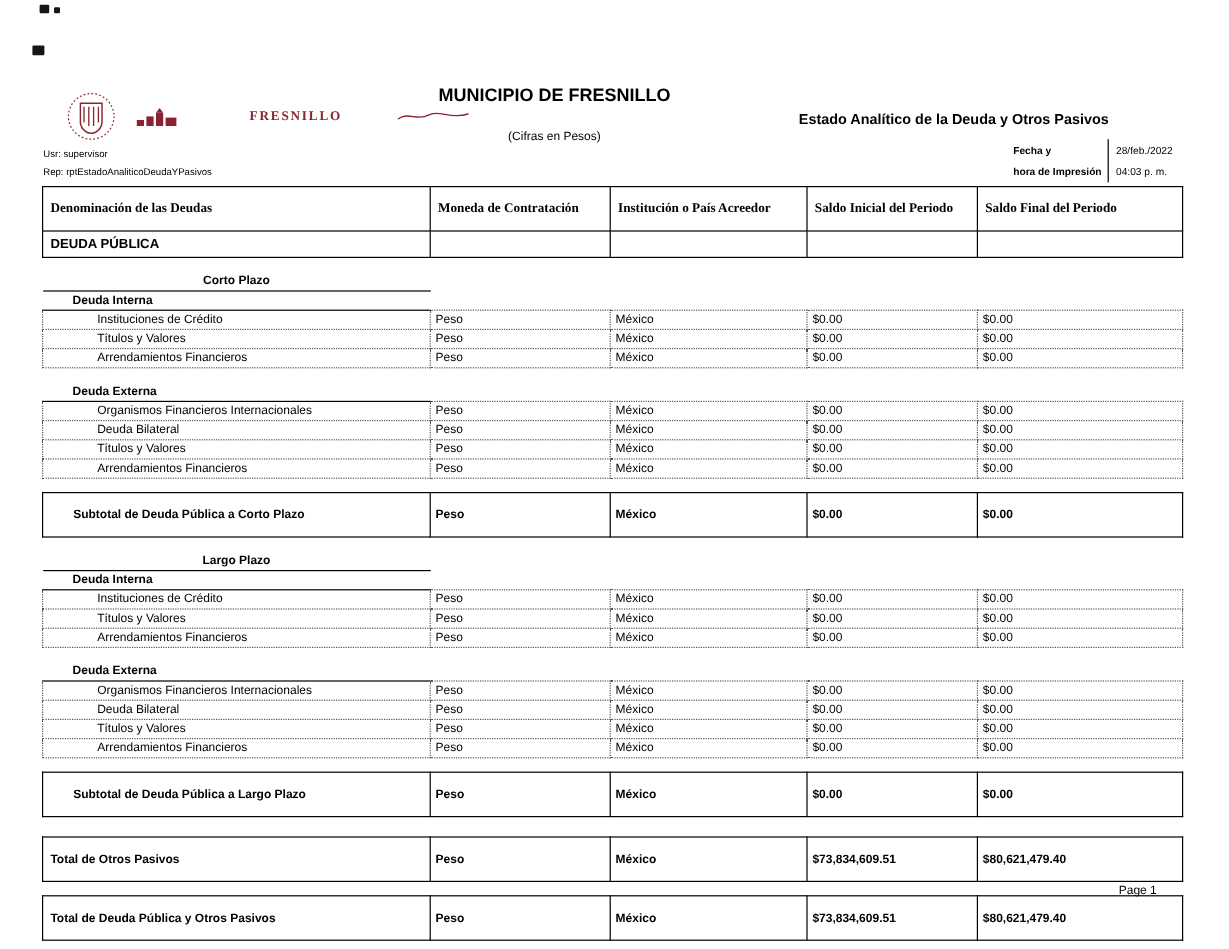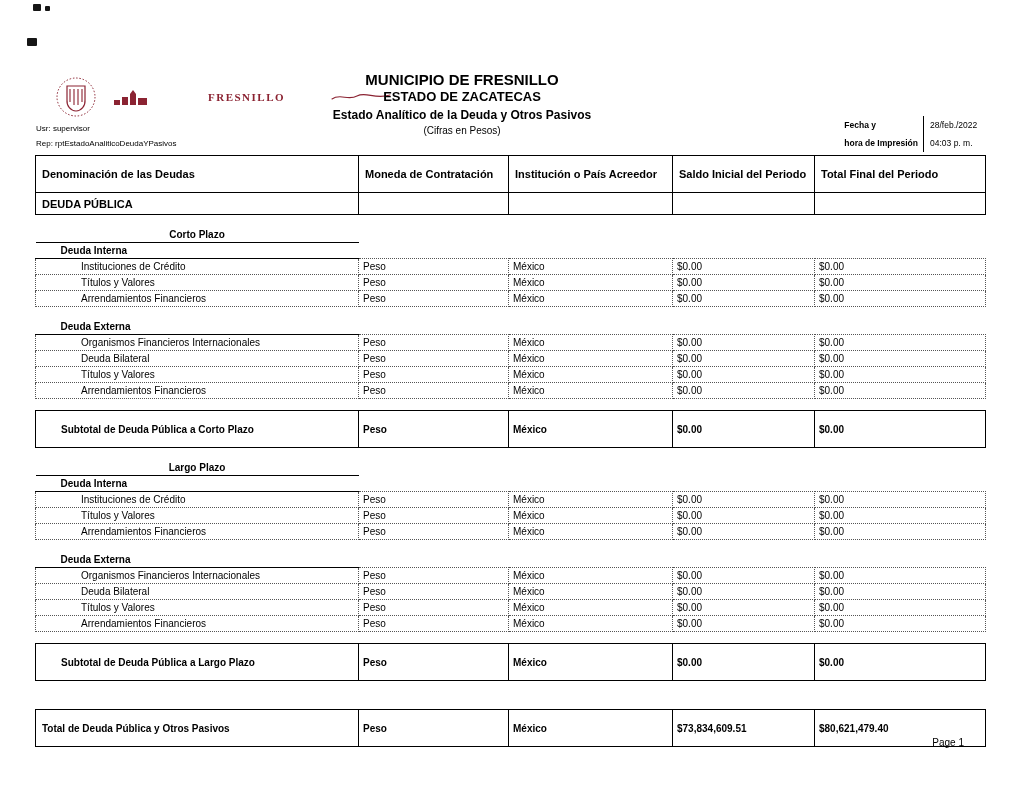--- a/index.html
+++ b/index.html
@@ -20,41 +20,41 @@
   .logo-right { display:flex; flex-direction:row; align-items:center; line-height:1;gap:44px; }
   .logo-text {
     font-family:"Liberation Serif", serif; font-weight:bold;
     font-size:11px; letter-spacing:1.5px; color:#8b2332; margin-top:1px;
   }
 
   
   .hdr { position:absolute; top:71px; left:0; width:924px; text-align:center; }
   .hdr-title  { font-size:15px; font-weight:bold; }
   .hdr-state  { font-size:13px; font-weight:bold; margin-top:1px; }
-  .hdr-report { font-size:12px; font-weight:bold; margin-top:4px; }
+  .hdr-report { font-size:12px; font-weight:bold; margin-top:4px;text-align:right; }
   .hdr-period { font-size:11px; font-weight:bold; margin-top:4px; }
   .hdr-cifras { font-size:10px; margin-top:3px; }
 
   
   .meta-left { position:absolute; left:36px; top:121px; font-size:8px; line-height:15px; }
 
   
   .meta-right { position:absolute; right:38px; top:116px; display:flex; align-items:stretch; font-size:8.5px; }
   .meta-right .labels { text-align:left; line-height:18px;font-weight:bold; }
   .meta-right .divider { width:1px; background:#000; margin-left:5px; }
   .meta-right .values { text-align:left; line-height:18px; padding-left:6px; min-width:62px; }
 
   
   .debt-table {
     position:absolute; left:35px; top:155px; width:950px;
     border-collapse:collapse; table-layout:fixed;
   }
   .debt-table th {
     border:1px solid #000; font-size:11px; font-weight:bold;
-    text-align:left; vertical-align:middle; height:37px; padding:2px 6px;
+    text-align:left; vertical-align:middle; height:37px; padding:2px 6px;font-family:Liberation Serif, serif;
   }
   .debt-table td {
     font-size:10px; vertical-align:middle; padding:1px 4px;
     overflow:hidden; white-space:nowrap;
   }
   .debt-table td.c3, .debt-table td.c4 { text-align:left; padding-right:5px; }
 
   .row-section td { border:1px solid #000; font-weight:bold; font-size:11px; height:22px; }
   .row-section td.c0 { padding-left:6px; }
 
@@ -98,21 +98,20 @@
     </svg>
     <div class="logo-text">FRESNILLO</div>
     <svg width="64" height="10" viewBox="0 0 64 10">
       <path d="M3 7 C 11 1, 19 9, 28 4 S 46 8, 61 3" stroke="#8b2332" fill="none" stroke-width="1.1" stroke-linecap="round"></path>
     </svg>
   </div>
 </div>
 
 <div class="hdr">
   <div class="hdr-title">MUNICIPIO DE FRESNILLO</div>
-  <div class="hdr-state">ESTADO DE ZACATECAS</div>
   <div class="hdr-report">Estado Analítico de la Deuda y Otros Pasivos</div>
   <div class="hdr-cifras">(Cifras en Pesos)</div>
 </div>
 
 <div class="meta-left">
   <div>Usr: supervisor</div>
   <div>Rep: rptEstadoAnaliticoDeudaYPasivos</div>
 </div>
 
 <div class="meta-right">
@@ -134,21 +133,21 @@
       <col style="width:164px">
       <col style="width:142px">
       <col style="width:171px">
   </colgroup>
   <thead>
     <tr>
       <th>Denominación de las Deudas</th>
       <th>Moneda de Contratación</th>
       <th>Institución o País Acreedor</th>
       <th>Saldo Inicial del Periodo</th>
-      <th>Total Final del Periodo</th>
+      <th>Saldo Final del Periodo</th>
     </tr>
   </thead>
   <tbody>
       <tr class="row-section">
         <td class="c0">DEUDA PÚBLICA</td>
         <td class="c1"></td>
         <td class="c2"></td>
         <td class="c3"></td>
         <td class="c4"></td>
       </tr>
@@ -320,20 +319,27 @@
       <tr class="row-subtotal">
         <td class="c0">Subtotal de Deuda Pública a Largo Plazo</td>
         <td class="c1">Peso</td>
         <td class="c2">México</td>
         <td class="c3">$0.00</td>
         <td class="c4">$0.00</td>
       </tr>
       <tr class="row-spacer-lg">
         <td colspan="5"></td>
       </tr>
+      <tr class="row-total">
+        <td class="c0">Total de Otros Pasivos</td>
+        <td class="c1">Peso</td>
+        <td class="c2">México</td>
+        <td class="c3">$73,834,609.51</td>
+        <td class="c4">$80,621,479.40</td>
+      </tr>
       <tr class="row-spacer">
         <td colspan="5"></td>
       </tr>
       <tr class="row-total">
         <td class="c0">Total de Deuda Pública y Otros Pasivos</td>
         <td class="c1">Peso</td>
         <td class="c2">México</td>
         <td class="c3">$73,834,609.51</td>
         <td class="c4">$80,621,479.40</td>
       </tr>

